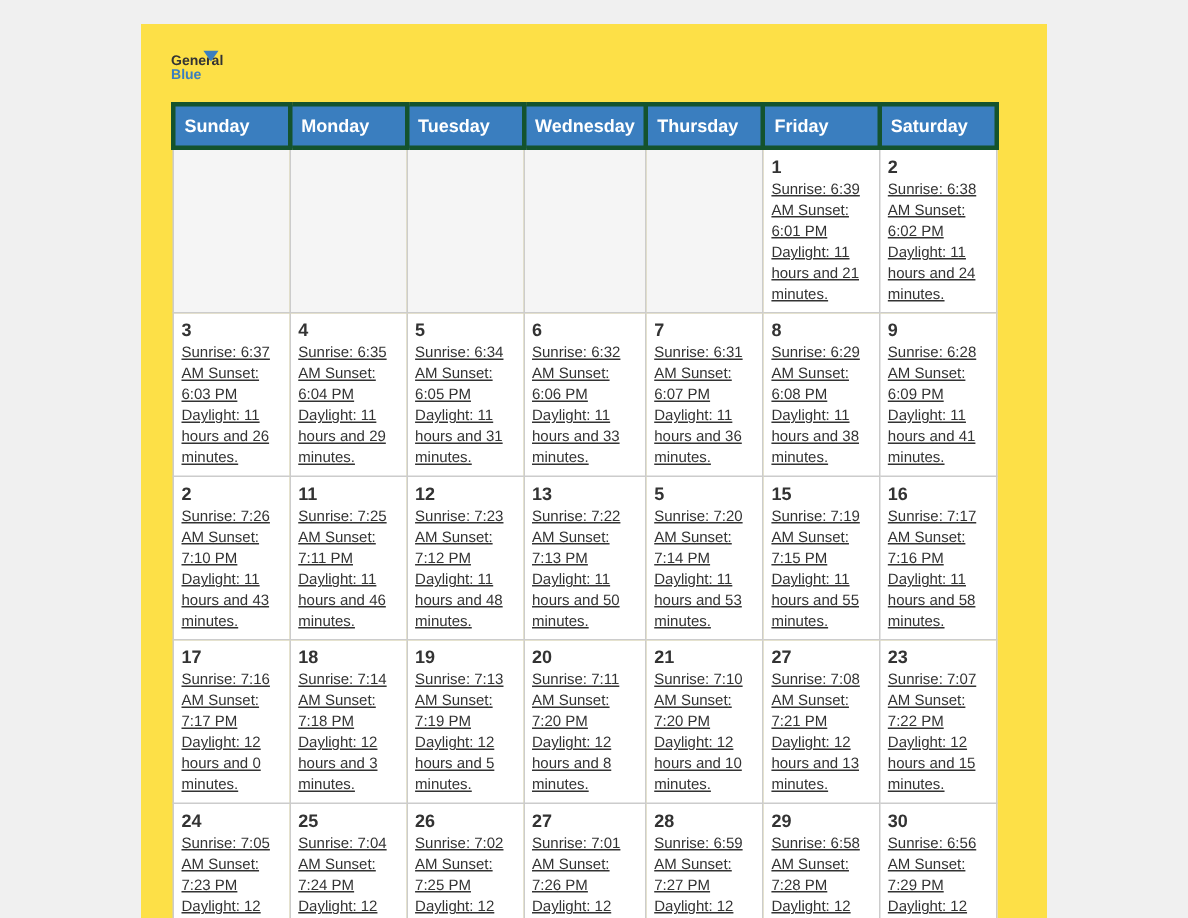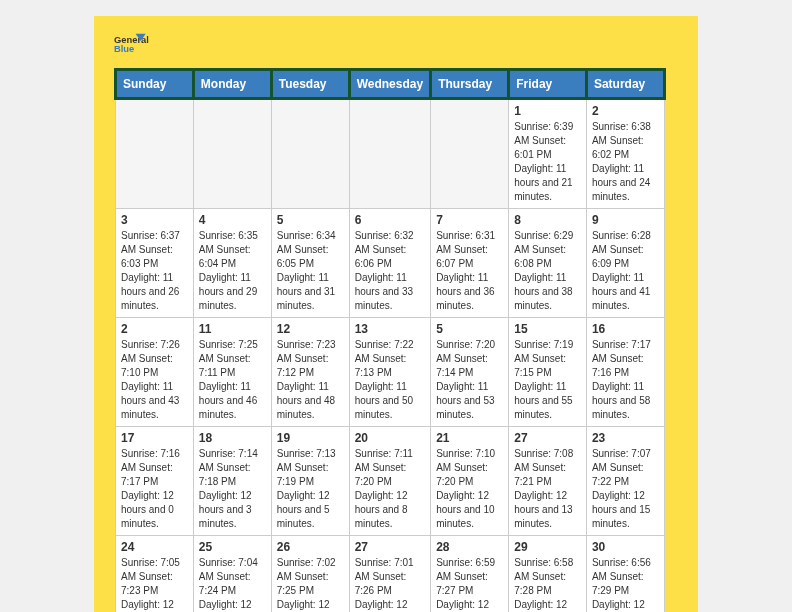--- a/index.html
+++ b/index.html
@@ -73,20 +73,21 @@
     .day-num {
       font-size: 12px;
       font-weight: bold;
       margin-bottom: 2px;
       display: block;
     }
     .day-info {
       font-size: 10px;
       line-height: 1.4;
       color: #333;
+      text-decoration: underline;
     }
     .last-row td {
       height: 68px;
     }
   </style>
 </head>
 <body>
 
 <div class="page">
   <div class="header">

